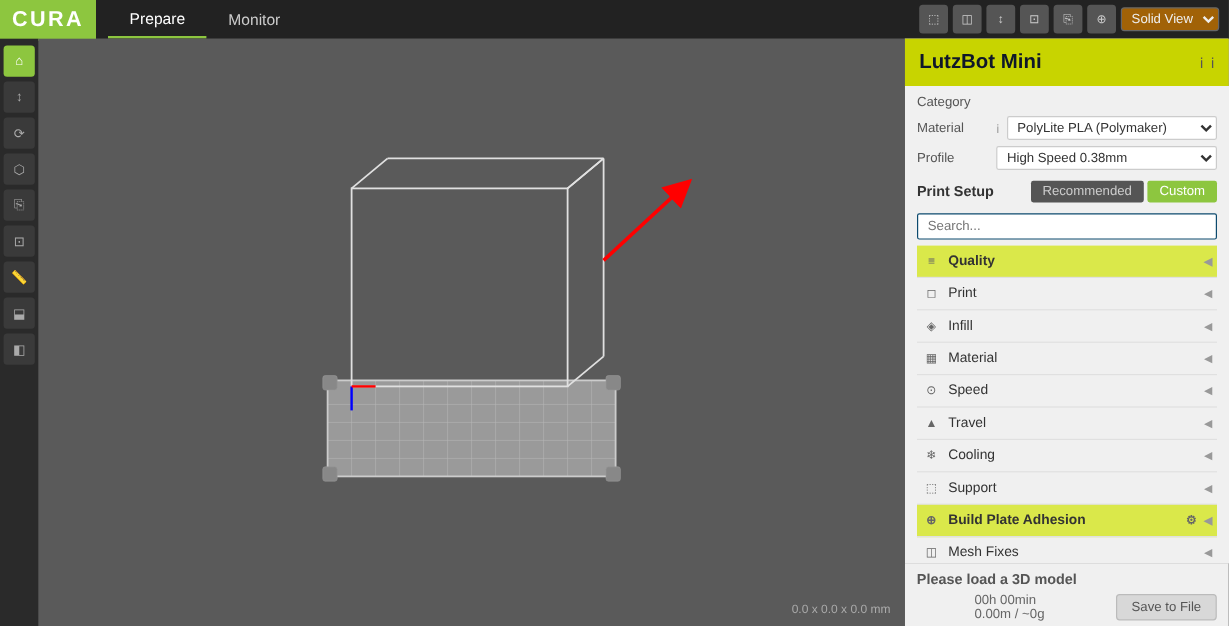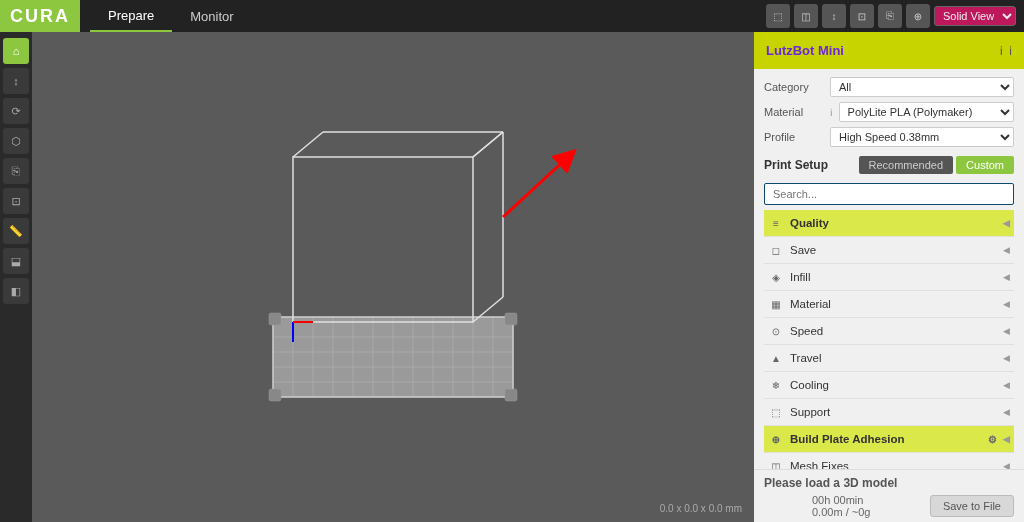--- a/index.html
+++ b/index.html
@@ -55,21 +55,21 @@
       background: #555;
       border-radius: 3px;
       display: flex;
       align-items: center;
       justify-content: center;
       color: #ccc;
       font-size: 10px;
       cursor: pointer;
     }
     .view-select {
-      background: #be185d;
+      background: #a16207;
       border: 1px solid #666;
       color: #eee;
       font-size: 11px;
       padding: 2px 4px;
       border-radius: 3px;
       cursor: pointer;
     }
 
     
     .main {
@@ -139,22 +139,22 @@
       background: #c8d400;
       padding: 8px 10px;
       display: flex;
       align-items: center;
       justify-content: space-between;
       border: 2px solid #c8d400;
       outline: 3px solid #e8e000;
     }
     .printer-name {
       font-weight: 700;
-      font-size: 13px;
-      color: #6d28d9;
+      font-size: 17px;
+      color: #0f172a;
     }
     .printer-icons {
       display: flex;
       gap: 6px;
     }
     .printer-icon-btn {
       color: #555;
       font-size: 12px;
       cursor: pointer;
     }
@@ -412,23 +412,20 @@
       <div class="printer-icons">
         <span class="printer-icon-btn">ℹ</span>
         <span class="printer-icon-btn">ℹ</span>
       </div>
     </div>
 
     <div class="settings-area">
 
       <div class="setting-row">
         <span class="setting-label">Category</span>
-        <select class="setting-select">
-          <option>All</option>
-        </select>
       </div>
 
       <div class="setting-row">
         <span class="setting-label">Material</span>
         <span class="setting-info">ℹ</span>
         <select class="setting-select">
           <option>PolyLite PLA (Polymaker)</option>
         </select>
       </div>
 
@@ -452,21 +449,21 @@
       <div class="category-list">
 
         <div class="category-item highlighted">
           <span class="cat-icon">≡</span>
           <span class="cat-label">Quality</span>
           <span class="cat-arrow">◀</span>
         </div>
 
         <div class="category-item">
           <span class="cat-icon">◻</span>
-          <span class="cat-label">Save</span>
+          <span class="cat-label">Print</span>
           <span class="cat-arrow">◀</span>
         </div>
 
         <div class="category-item">
           <span class="cat-icon">◈</span>
           <span class="cat-label">Infill</span>
           <span class="cat-arrow">◀</span>
         </div>
 
         <div class="category-item">

